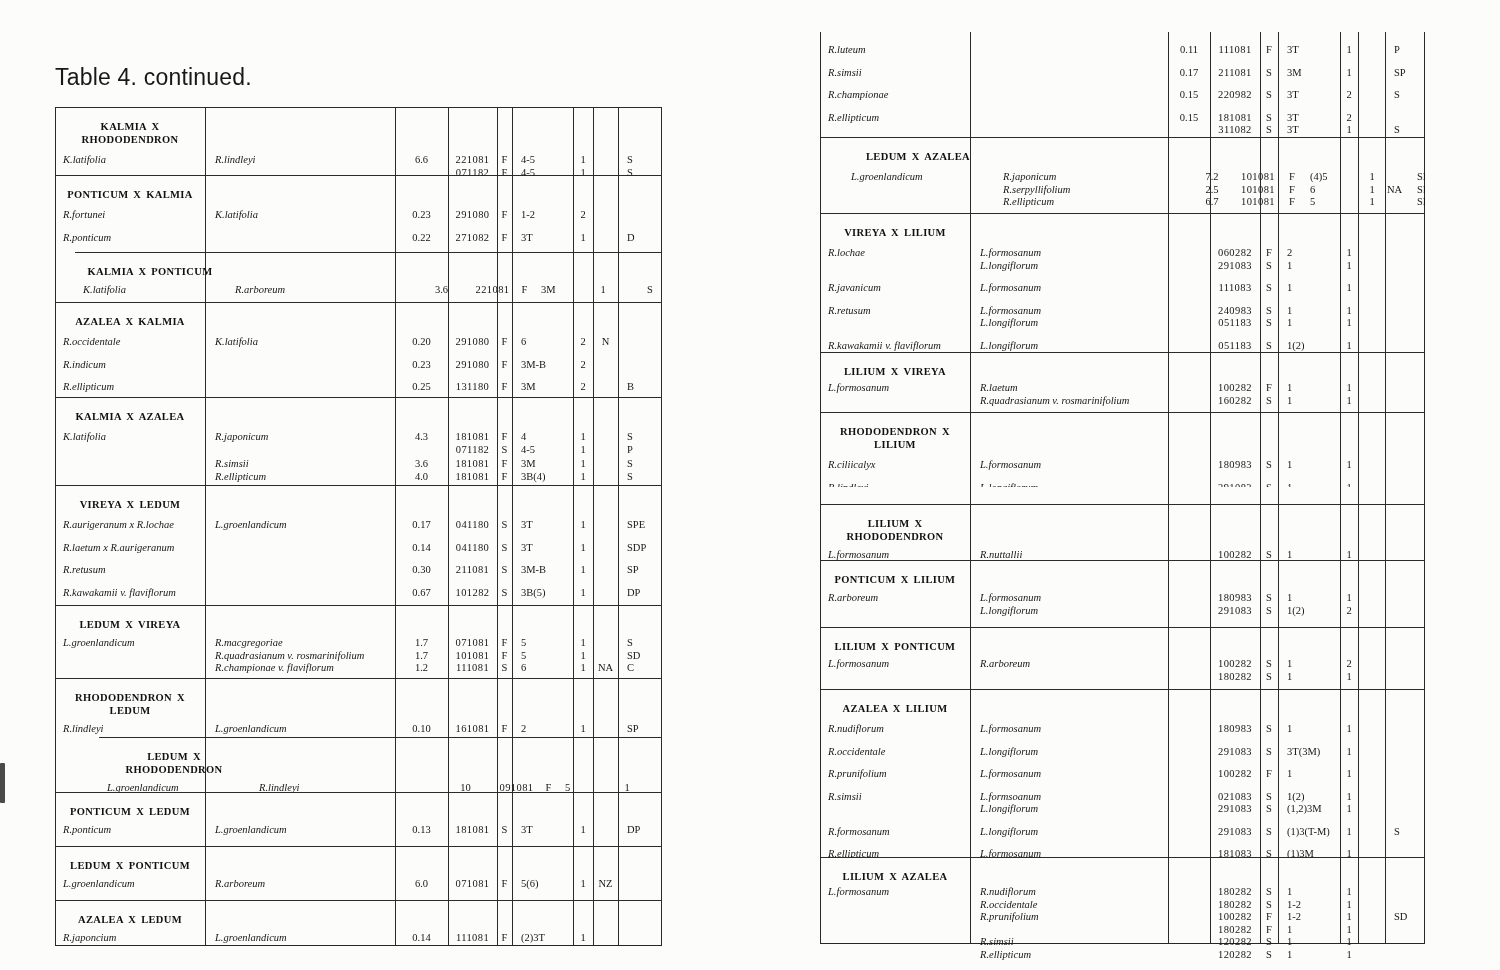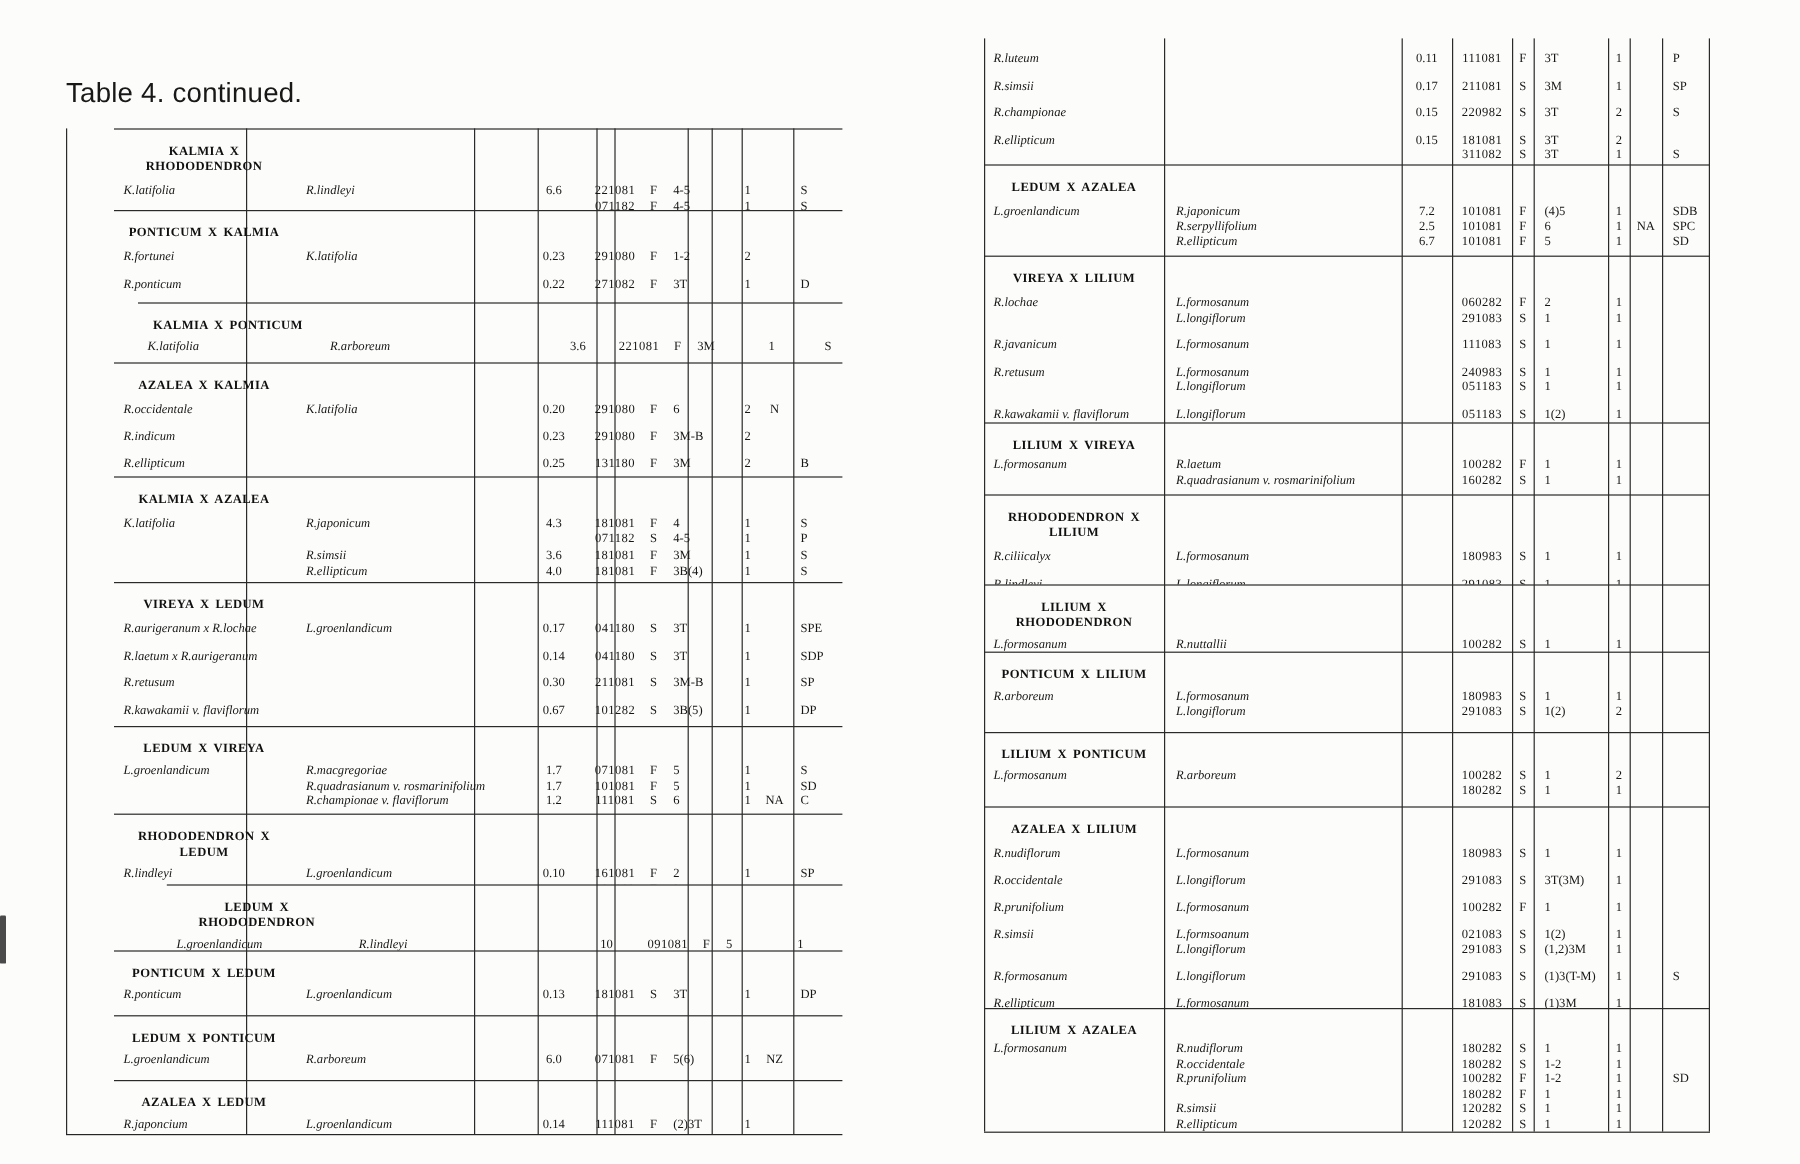--- a/index.html
+++ b/index.html
@@ -37,21 +37,21 @@
   .scan-artifact{
     position:absolute;left:0;top:763px;width:5px;height:40px;
     background:#4a4a4a;border-radius:1px;
   }
 </style>
 </head>
 <body>
 
 <div class="page-title">Table 4. continued.</div>
 
-<div class="tbl bb" style="left: 55px; top: 107px; width: 607px; height: 838px; padding-left: 40px;">
+<div class="tbl bb" style="left: 55px; top: 107px; width: 607px; height: 838px;">
     <div class="vline" style="left: 0px;"></div>
     <div class="vline" style="left: 150px;"></div>
     <div class="vline" style="left: 340px;"></div>
     <div class="vline" style="left: 393px;"></div>
     <div class="vline" style="left: 442px;"></div>
     <div class="vline" style="left: 457px;"></div>
     <div class="vline" style="left: 518px;"></div>
     <div class="vline" style="left: 538px;"></div>
     <div class="vline" style="left: 563px;"></div>
     <div class="vline" style="left: 606px;"></div>
@@ -393,21 +393,21 @@
 S</div>
         <div class="cell c5">3T
 3T</div>
         <div class="cell c6">2
 1</div>
         <div class="cell c7">&nbsp;</div>
         <div class="cell c8">&nbsp;
 S</div>
       </div>
     </div>
-    <div class="section bt" style="height: 76px;">
+    <div class="section bt" style="height: 76px; padding-left: 23px;">
       <div class="hdr" style="width: 150px;">LEDUM X AZALEA</div>
       <div class="row" style="grid-template-columns: 150px 198px 42px 50px 18px 62px 18px 27px 40px; margin-top: 8px;">
         <div class="cell c0">L.groenlandicum</div>
         <div class="cell c1">R.japonicum
 R.serpyllifolium
 R.ellipticum</div>
         <div class="cell c2">7.2
 2.5
 6.7</div>
         <div class="cell c3">101081
@@ -523,21 +523,21 @@
         <div class="cell c1">L.longiflorum</div>
         <div class="cell c2">&nbsp;</div>
         <div class="cell c3">291083</div>
         <div class="cell c4">S</div>
         <div class="cell c5">1</div>
         <div class="cell c6">1</div>
         <div class="cell c7">&nbsp;</div>
         <div class="cell c8">&nbsp;</div>
       </div>
     </div>
-    <div class="section bt" style="height: 56px;">
+    <div class="section bt" style="height: 56px; margin-top: 17px;">
       <div class="hdr" style="width: 150px;">LILIUM X RHODODENDRON</div>
       <div class="row" style="grid-template-columns: 150px 198px 42px 50px 18px 62px 18px 27px 40px; margin-top: 6px;">
         <div class="cell c0">L.formosanum</div>
         <div class="cell c1">R.nuttallii</div>
         <div class="cell c2">&nbsp;</div>
         <div class="cell c3">100282</div>
         <div class="cell c4">S</div>
         <div class="cell c5">1</div>
         <div class="cell c6">1</div>
         <div class="cell c7">&nbsp;</div>

